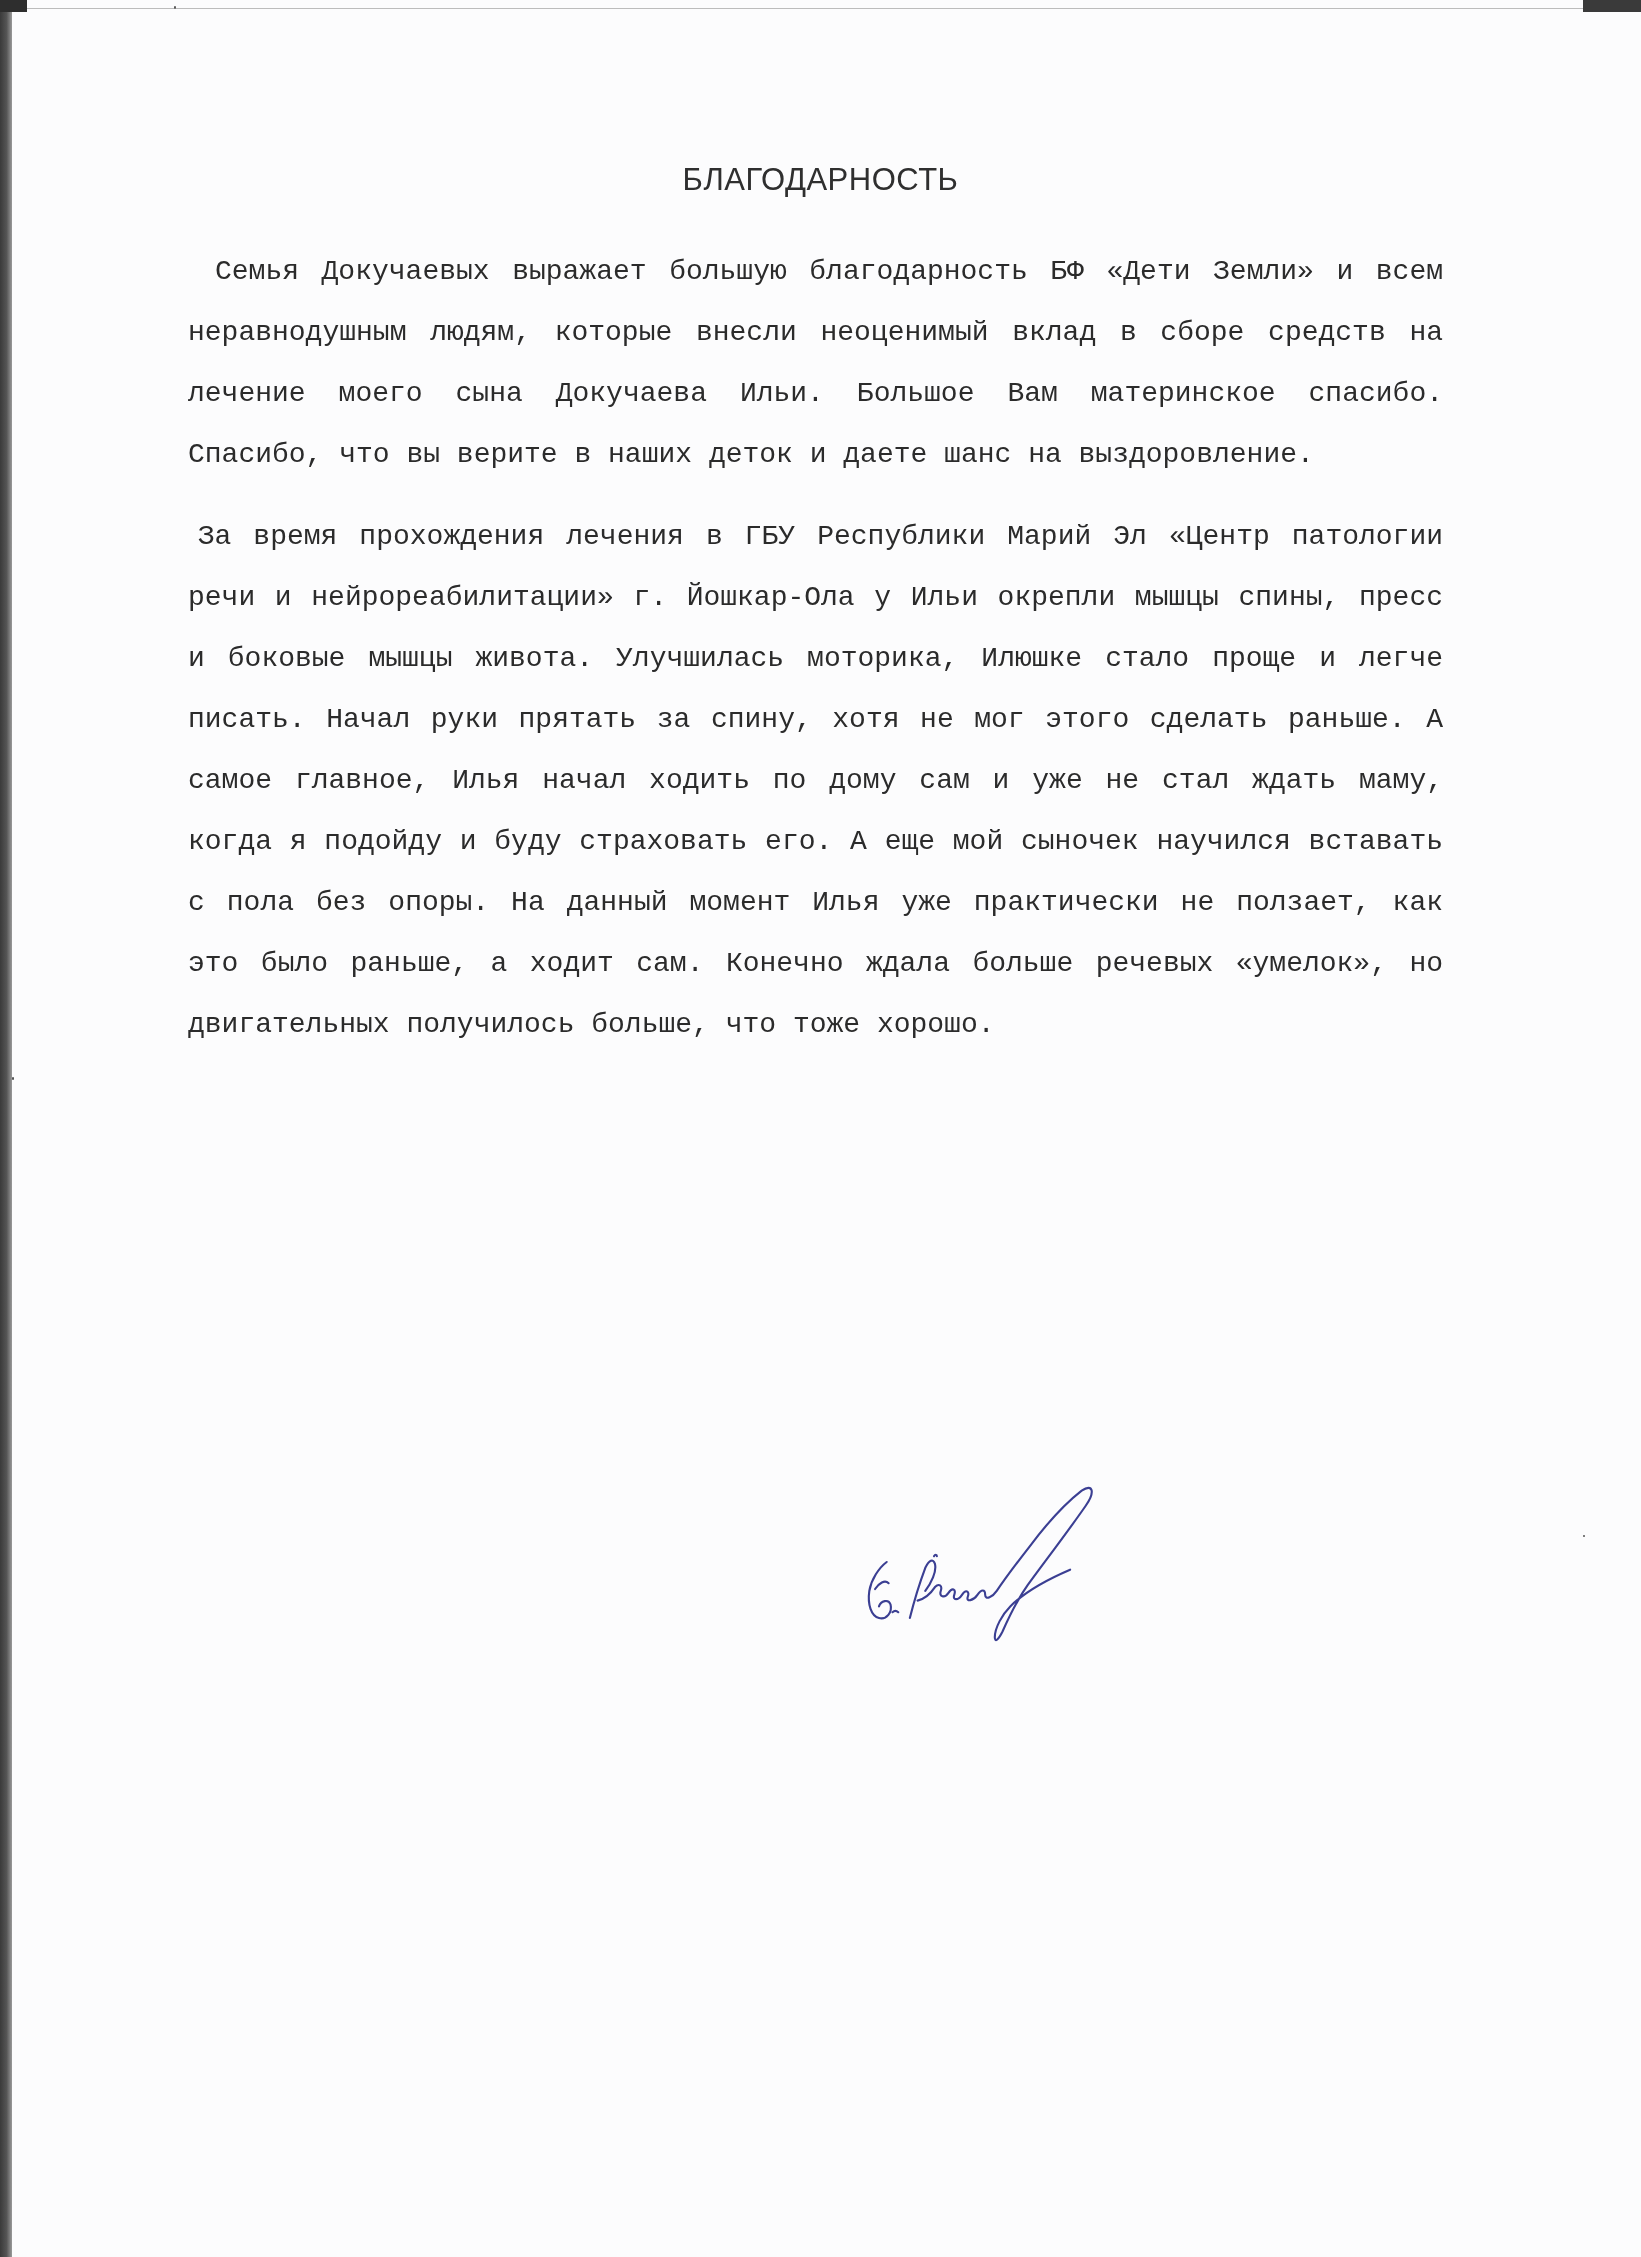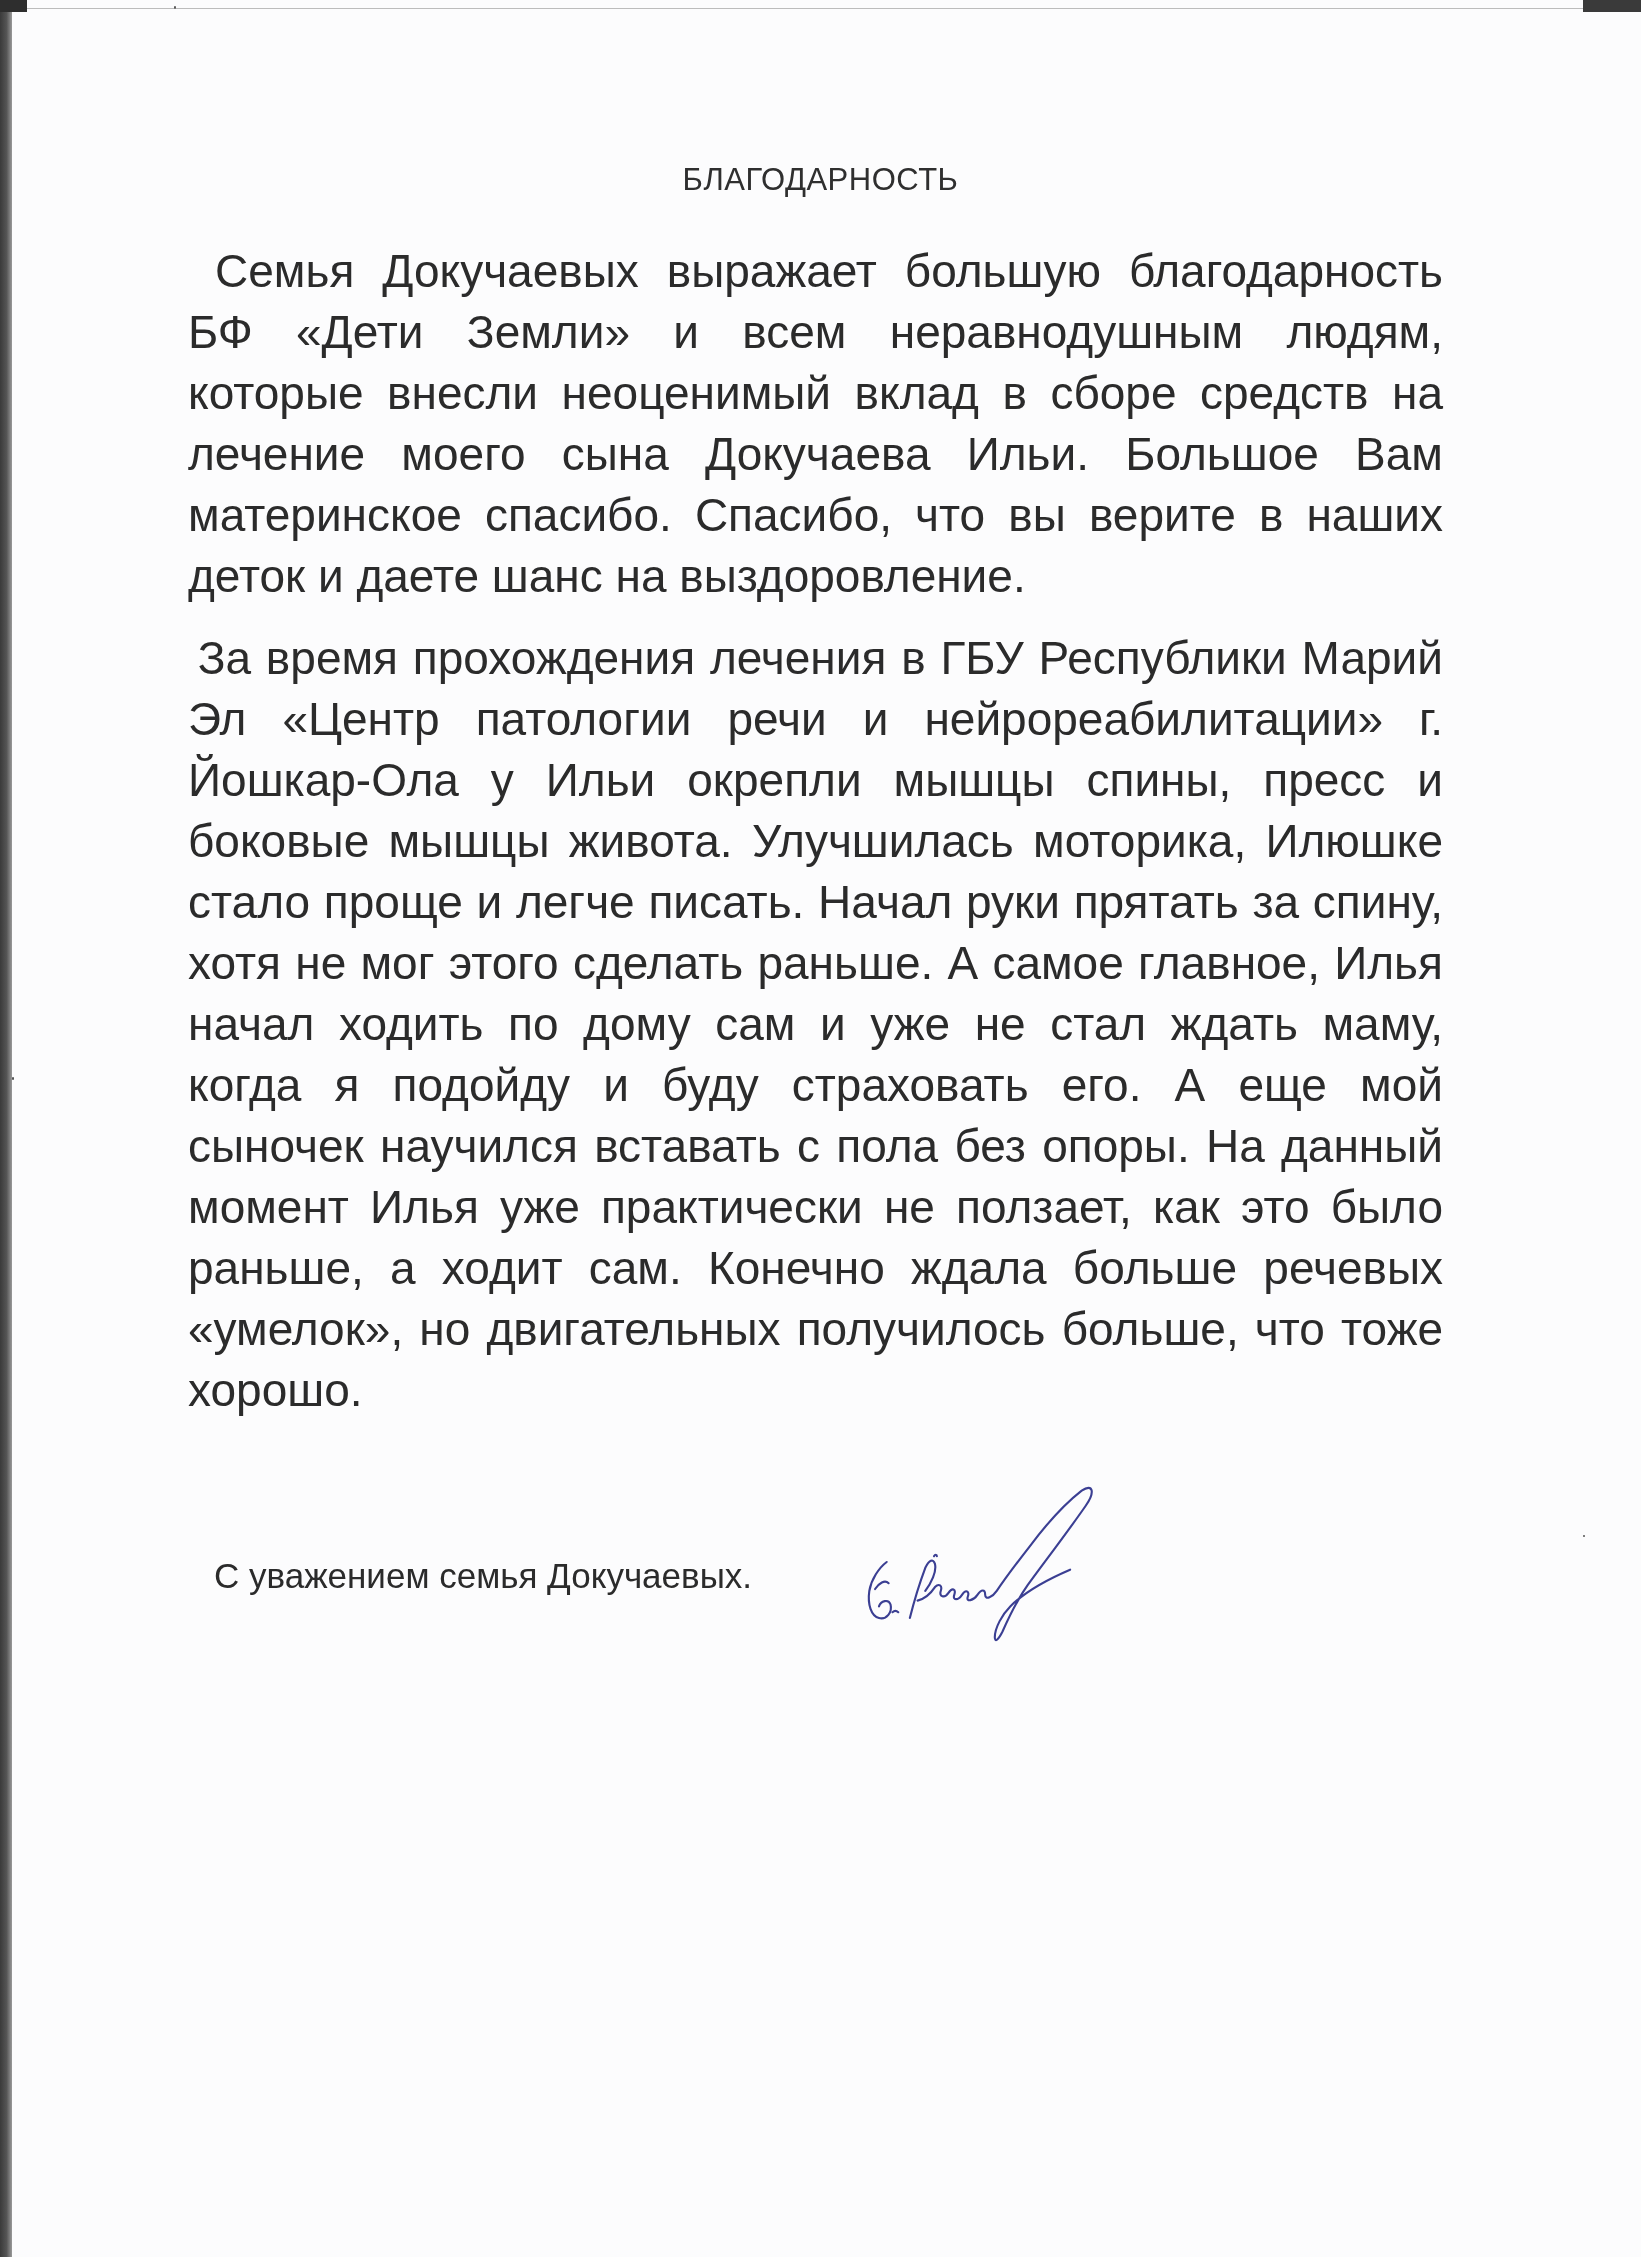--- a/index.html
+++ b/index.html
@@ -52,23 +52,24 @@
       text-align: center;
       font-size: 31px;
       letter-spacing: 0.5px;
       color: #2f2f2f;
     }
     .content {
       position: absolute;
       left: 188px;
       width: 1255px;
       top: 241px;
-      font-size: 46px;
+      font-size: 28px;
       line-height: 61px;
       color: #2b2b2b;
+      font-family: Liberation Mono, monospace;
     }
     .para {
       margin: 0;
       text-align: justify;
       text-align-last: left;
     }
     .para + .para {
       margin-top: 21px;
     }
     .indent-1 { text-indent: 27px; }
@@ -110,21 +111,20 @@
   <div class="scan-edge-top-right"></div>
   <div class="scan-edge-top-line"></div>
 
   <div class="title">БЛАГОДАРНОСТЬ</div>
 
   <div class="content">
     <p class="para indent-1">Семья Докучаевых выражает большую благодарность БФ «Дети Земли» и всем неравнодушным людям, которые внесли неоценимый вклад в сборе средств на лечение моего сына Докучаева Ильи. Большое Вам материнское спасибо. Спасибо, что вы верите в наших деток и даете шанс на выздоровление.</p>
     <p class="para indent-2">За время прохождения лечения в ГБУ Республики Марий Эл «Центр патологии речи и нейрореабилитации» г. Йошкар-Ола у Ильи окрепли мышцы спины, пресс и боковые мышцы живота. Улучшилась моторика, Илюшке стало проще и легче писать. Начал руки прятать за спину, хотя не мог  этого сделать раньше. А самое главное, Илья начал ходить по дому сам и уже не стал ждать маму, когда я подойду и буду страховать его. А еще мой сыночек научился вставать с пола без опоры. На данный момент Илья уже практически не ползает, как это было раньше, а ходит сам. Конечно ждала больше речевых «умелок», но двигательных получилось больше, что тоже хорошо.</p>
   </div>
 
-  <div class="closing">С уважением семья Докучаевых.</div>
 
   <svg class="signature" viewBox="0 0 260 180">
     <path d="M38 90 C30 96, 22 108, 20 120 C18 134, 22 146, 30 148 C38 150, 44 142, 42 134 C40 128, 32 130, 30 136 M26 118 C30 112, 36 108, 40 112 M44 142 C46 140, 48 140, 50 142" style="stroke: rgb(59, 63, 147);"></path>
     <path d="M62 148 C66 132, 72 112, 78 96 C82 88, 86 86, 88 92 C90 100, 84 112, 78 120 M70 130 C78 128, 84 122, 88 116 C92 112, 96 114, 94 120 C92 126, 98 128, 102 122 C106 116, 110 118, 108 124 C106 130, 112 130, 116 124 C120 118, 124 120, 122 126 C120 132, 128 130, 132 124 C136 118, 140 118, 140 124 C140 130, 148 126, 152 120 C160 108, 172 92, 186 74 C204 50, 222 30, 240 16 C252 8, 254 18, 244 32 C226 58, 200 92, 184 114 C174 128, 166 144, 158 162 C154 170, 150 174, 150 168 C150 158, 158 144, 166 136 C180 122, 200 110, 228 98" style="stroke: rgb(59, 63, 147);"></path>
     <path d="M87 84 C88 82, 90 82, 90 84" style="stroke: rgb(59, 63, 147);"></path>
   </svg>
 
   <div class="speck" style="left:11.6px; top:1077px;"></div>
   <div class="speck" style="left:1583px; top:1535px; width:1.9px; height:1.9px;"></div>
   <div class="speck" style="left:174px; top:5.8px; width:1.9px; height:2.9px;"></div>

